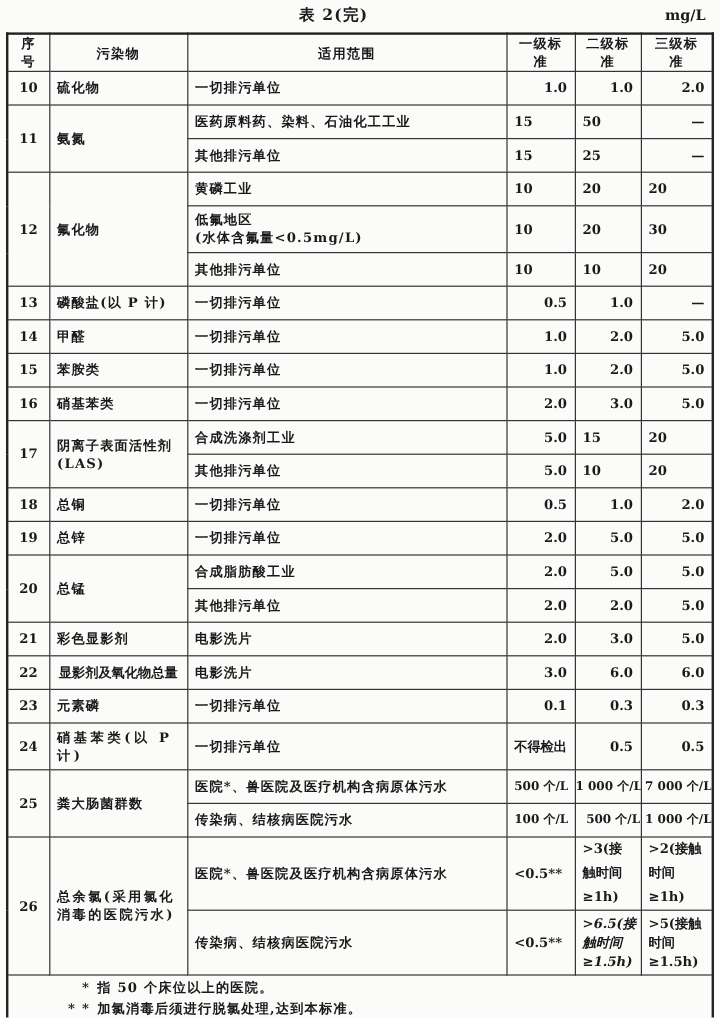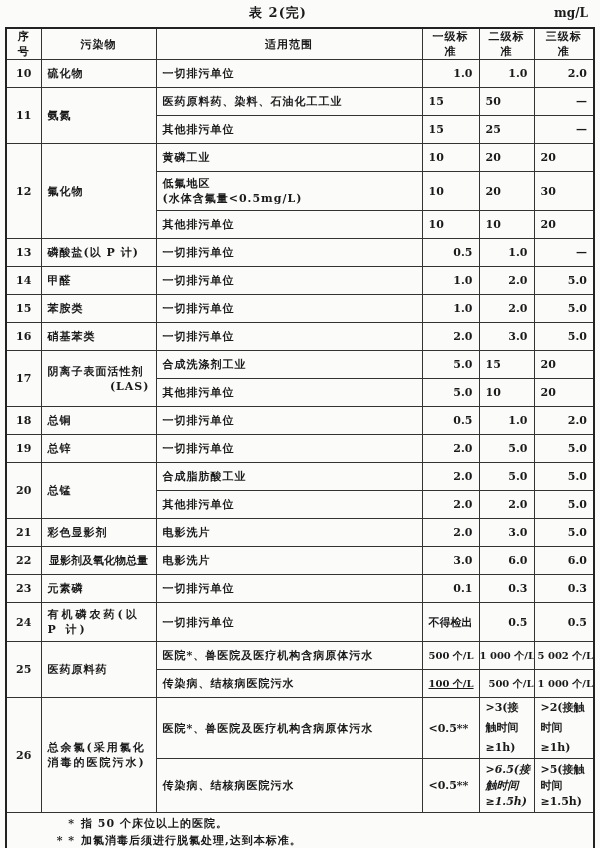--- a/index.html
+++ b/index.html
@@ -154,21 +154,21 @@
       <td class="scope">一切排污单位</td>
       <td class="num">2.0</td>
       <td class="num">3.0</td>
       <td class="num">5.0</td>
     </tr>
 
     <tr class="h28">
       <td class="no" rowspan="2">17</td>
       <td class="pollutant" rowspan="2">
         <div>阴离子表面活性剂</div>
-        <div style="text-align:right;">(LAS)</div>
+        <div style="text-align:left;">(LAS)</div>
       </td>
       <td class="scope">合成洗涤剂工业</td>
       <td class="num">5.0</td>
       <td class="numl">15</td>
       <td class="numl">20</td>
     </tr>
     <tr class="h28">
       <td class="scope">其他排污单位</td>
       <td class="num">5.0</td>
       <td class="numl">10</td>
@@ -230,38 +230,38 @@
       <td class="no">23</td>
       <td class="pollutant">元素磷</td>
       <td class="scope">一切排污单位</td>
       <td class="num">0.1</td>
       <td class="num">0.3</td>
       <td class="num">0.3</td>
     </tr>
 
     <tr class="h39">
       <td class="no">24</td>
-      <td class="pollutant" style="letter-spacing:3px;">有机磷农药(以 P 计)</td>
+      <td class="pollutant" style="letter-spacing:3px;">硝基苯类(以 P 计)</td>
       <td class="scope">一切排污单位</td>
       <td class="num">不得检出</td>
       <td class="num">0.5</td>
       <td class="num">0.5</td>
     </tr>
 
     <tr class="h28">
       <td class="no" rowspan="2">25</td>
-      <td class="pollutant" rowspan="2">医药原料药</td>
+      <td class="pollutant" rowspan="2">粪大肠菌群数</td>
       <td class="scope">医院*、兽医院及医疗机构含病原体污水</td>
       <td class="num" style="font-size:10px;white-space:nowrap;">500 个/L</td>
       <td class="num" style="font-size:10px;white-space:nowrap;padding:0;">1 000 个/L</td>
-      <td class="num" style="font-size:10px;white-space:nowrap;padding:0;">5 002 个/L</td>
+      <td class="num" style="font-size:10px;white-space:nowrap;padding:0;">7 000 个/L</td>
     </tr>
     <tr class="h28">
       <td class="scope">传染病、结核病医院污水</td>
-      <td class="num" style="font-size:10px;white-space:nowrap;text-decoration:underline;">100 个/L</td>
+      <td class="num" style="font-size:10px;white-space:nowrap;">100 个/L</td>
       <td class="num" style="font-size:10px;white-space:nowrap;padding:0;">500 个/L</td>
       <td class="num" style="font-size:10px;white-space:nowrap;padding:0;">1 000 个/L</td>
     </tr>
 
     <tr>
       <td class="no" rowspan="2">26</td>
       <td class="pollutant" rowspan="2" style="letter-spacing:2px;">总余氯(采用氯化消毒的医院污水)</td>
       <td class="scope" style="height:46px;">医院*、兽医院及医疗机构含病原体污水</td>
       <td class="tl">&lt;0.5**</td>
       <td class="tl" style="line-height:20px;">&gt;3(接触时间≥1h)</td>

